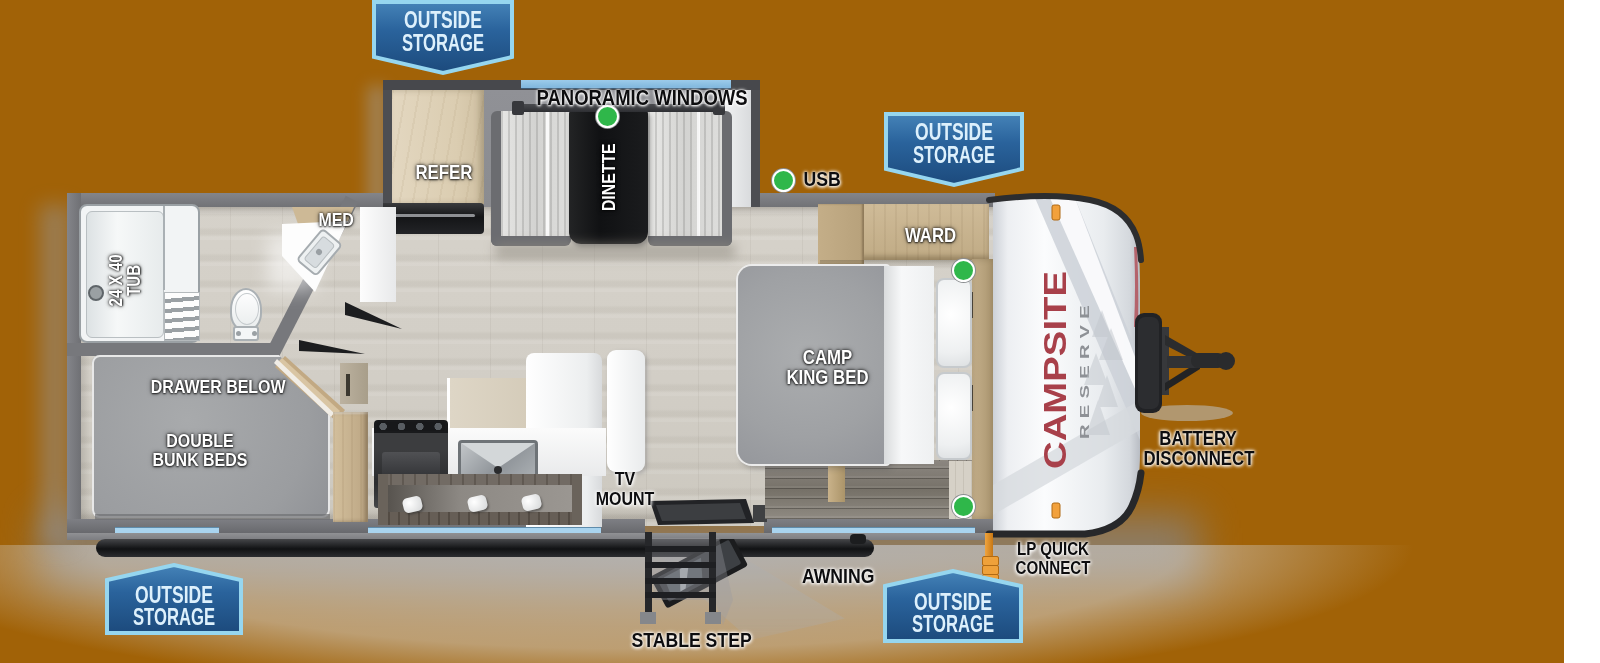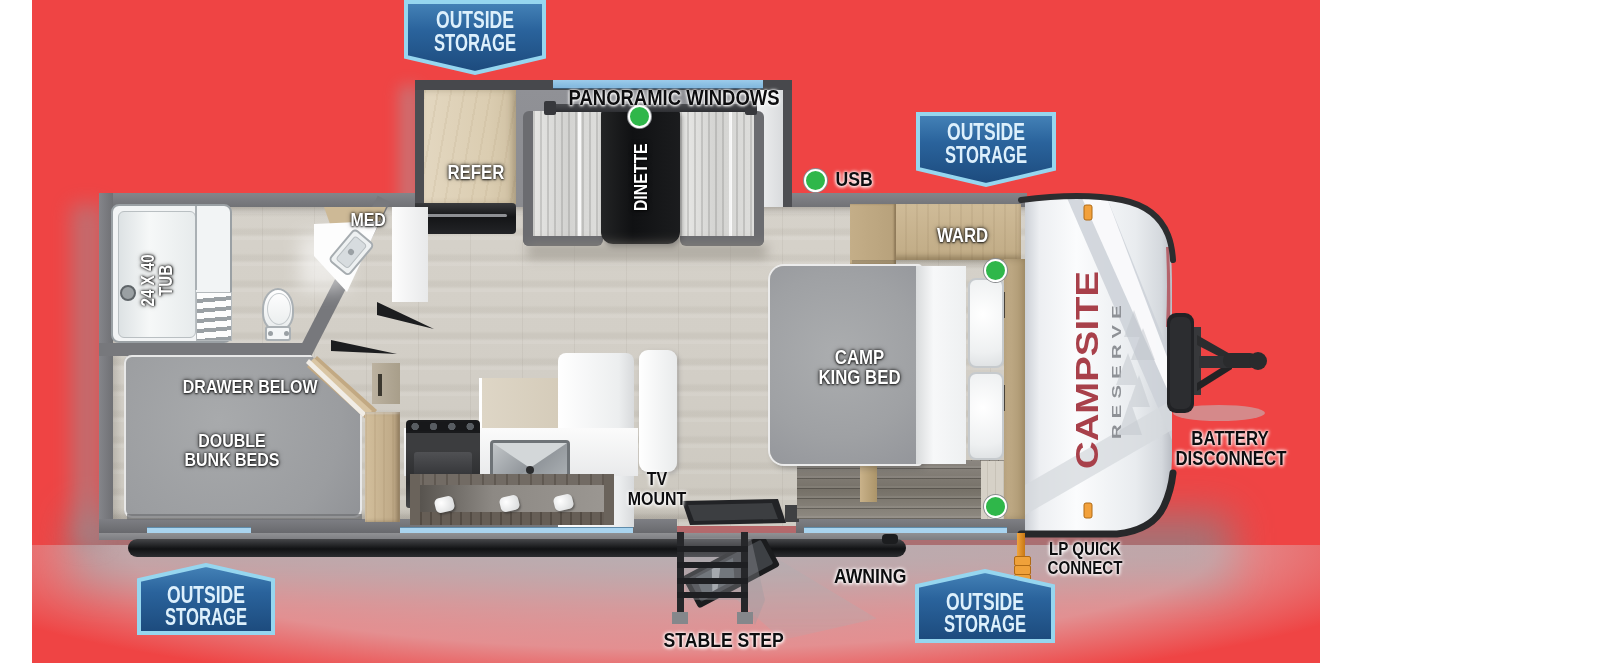--- a/index.html
+++ b/index.html
@@ -1,17 +1,17 @@
 <!DOCTYPE html>
 <html><head>
 <meta charset="utf-8">
 <style>
   html,body{margin:0;padding:0;background:#fff;}
-  #stage{position:relative;width:1288px;height:663px;overflow:hidden;background:#ef4444;
-         font-family:"Liberation Sans",sans-serif;margin-left:32px;}
+  #stage{position:relative;width:1564px;height:663px;overflow:hidden;background:#a16207;
+         font-family:"Liberation Sans",sans-serif;}
   .abs{position:absolute;}
   .wlab{position:absolute;color:#fff;font-weight:bold;white-space:nowrap;
         text-shadow:0 0 3px rgba(0,0,0,.9),0 0 6px rgba(0,0,0,.55),0 1px 2px rgba(0,0,0,.6);
         transform:scaleX(.84);transform-origin:center;text-align:center;line-height:1.02;}
   .blab{position:absolute;color:#0d0d0f;font-weight:bold;white-space:nowrap;
         text-shadow:0 0 3px #fff,0 0 5px #fff,0 1px 4px #fff;
         transform:scaleX(.84);transform-origin:center;text-align:center;line-height:1.05;}
 </style>
 </head>
 <body>

